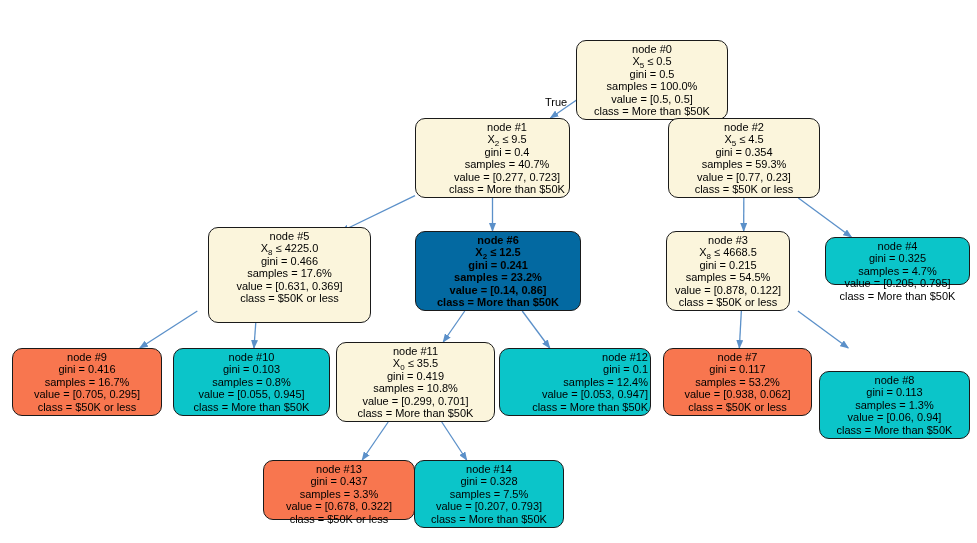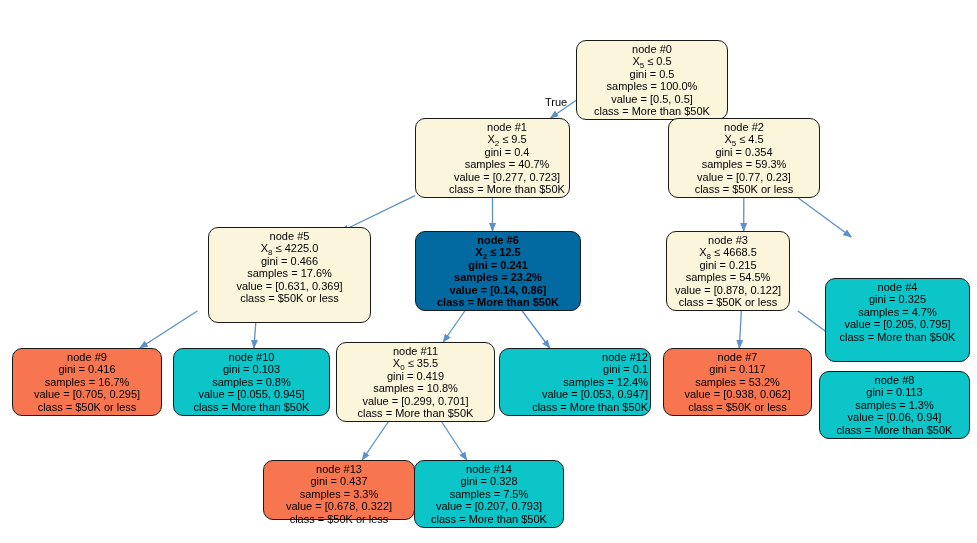--- a/index.html
+++ b/index.html
@@ -93,21 +93,21 @@
 
   <div class="node" style="left: 666px; top: 231px; width: 124px; height: 80px; background: rgb(251, 245, 220); border-color: rgb(26, 26, 26);">
     <div class="line">node #3</div>
     <div class="line"><span>X</span><sub>8</sub><span> ≤ 4668.5</span></div>
     <div class="line">gini = 0.215</div>
     <div class="line">samples = 54.5%</div>
     <div class="line">value = [0.878, 0.122]</div>
     <div class="line">class = $50K or less</div>
   </div>
 
-  <div class="node" style="left: 825px; top: 237px; width: 145px; height: 84px; background: rgb(11, 197, 201); border-color: rgb(26, 26, 26); margin-top: 41px;">
+  <div class="node" style="left: 825px; top: 237px; width: 145px; height: 48px; background: rgb(11, 197, 201); border-color: rgb(26, 26, 26);">
     <div class="line">node #4</div>
     <div class="line">gini = 0.325</div>
     <div class="line">samples = 4.7%</div>
     <div class="line">value = [0.205, 0.795]</div>
     <div class="line">class = More than $50K</div>
   </div>
 
   <div class="node" style="left: 12px; top: 348px; width: 150px; height: 68px; background: rgb(248, 118, 79); border-color: rgb(26, 26, 26);">
     <div class="line">node #9</div>
     <div class="line">gini = 0.416</div>

